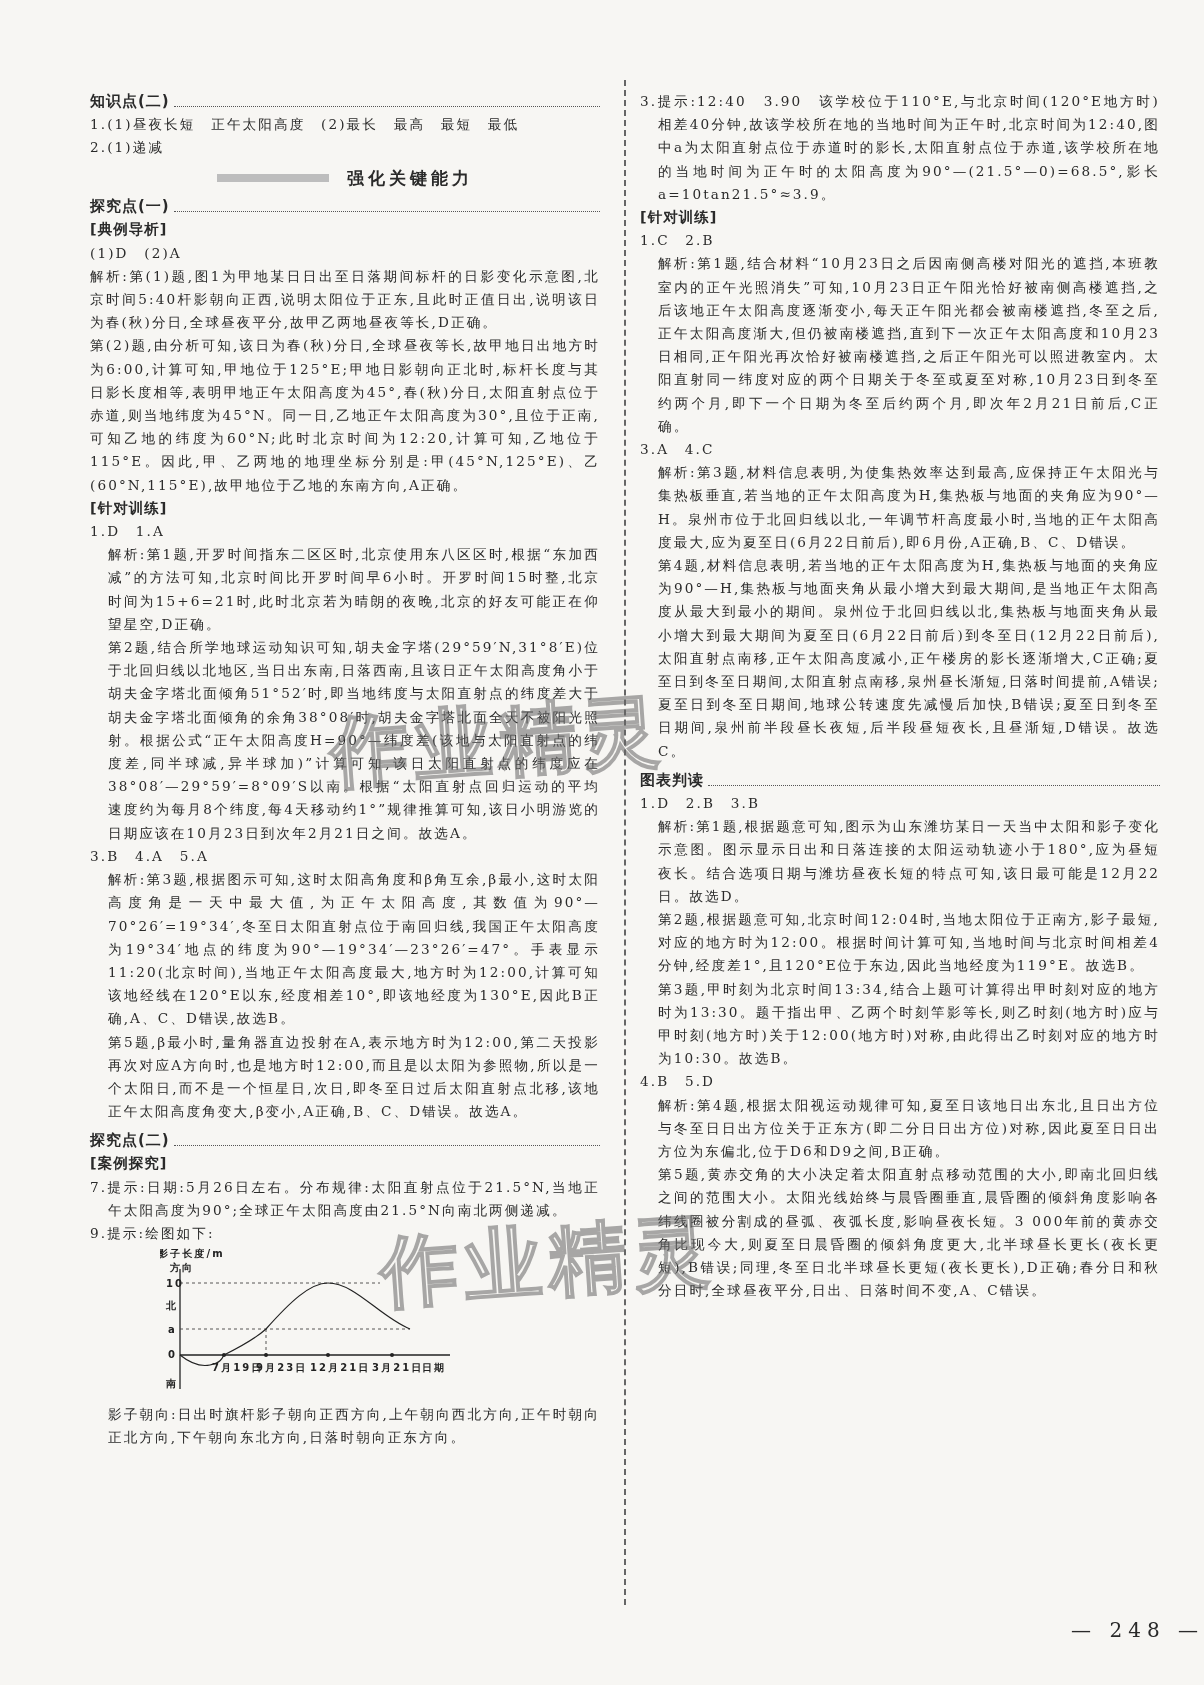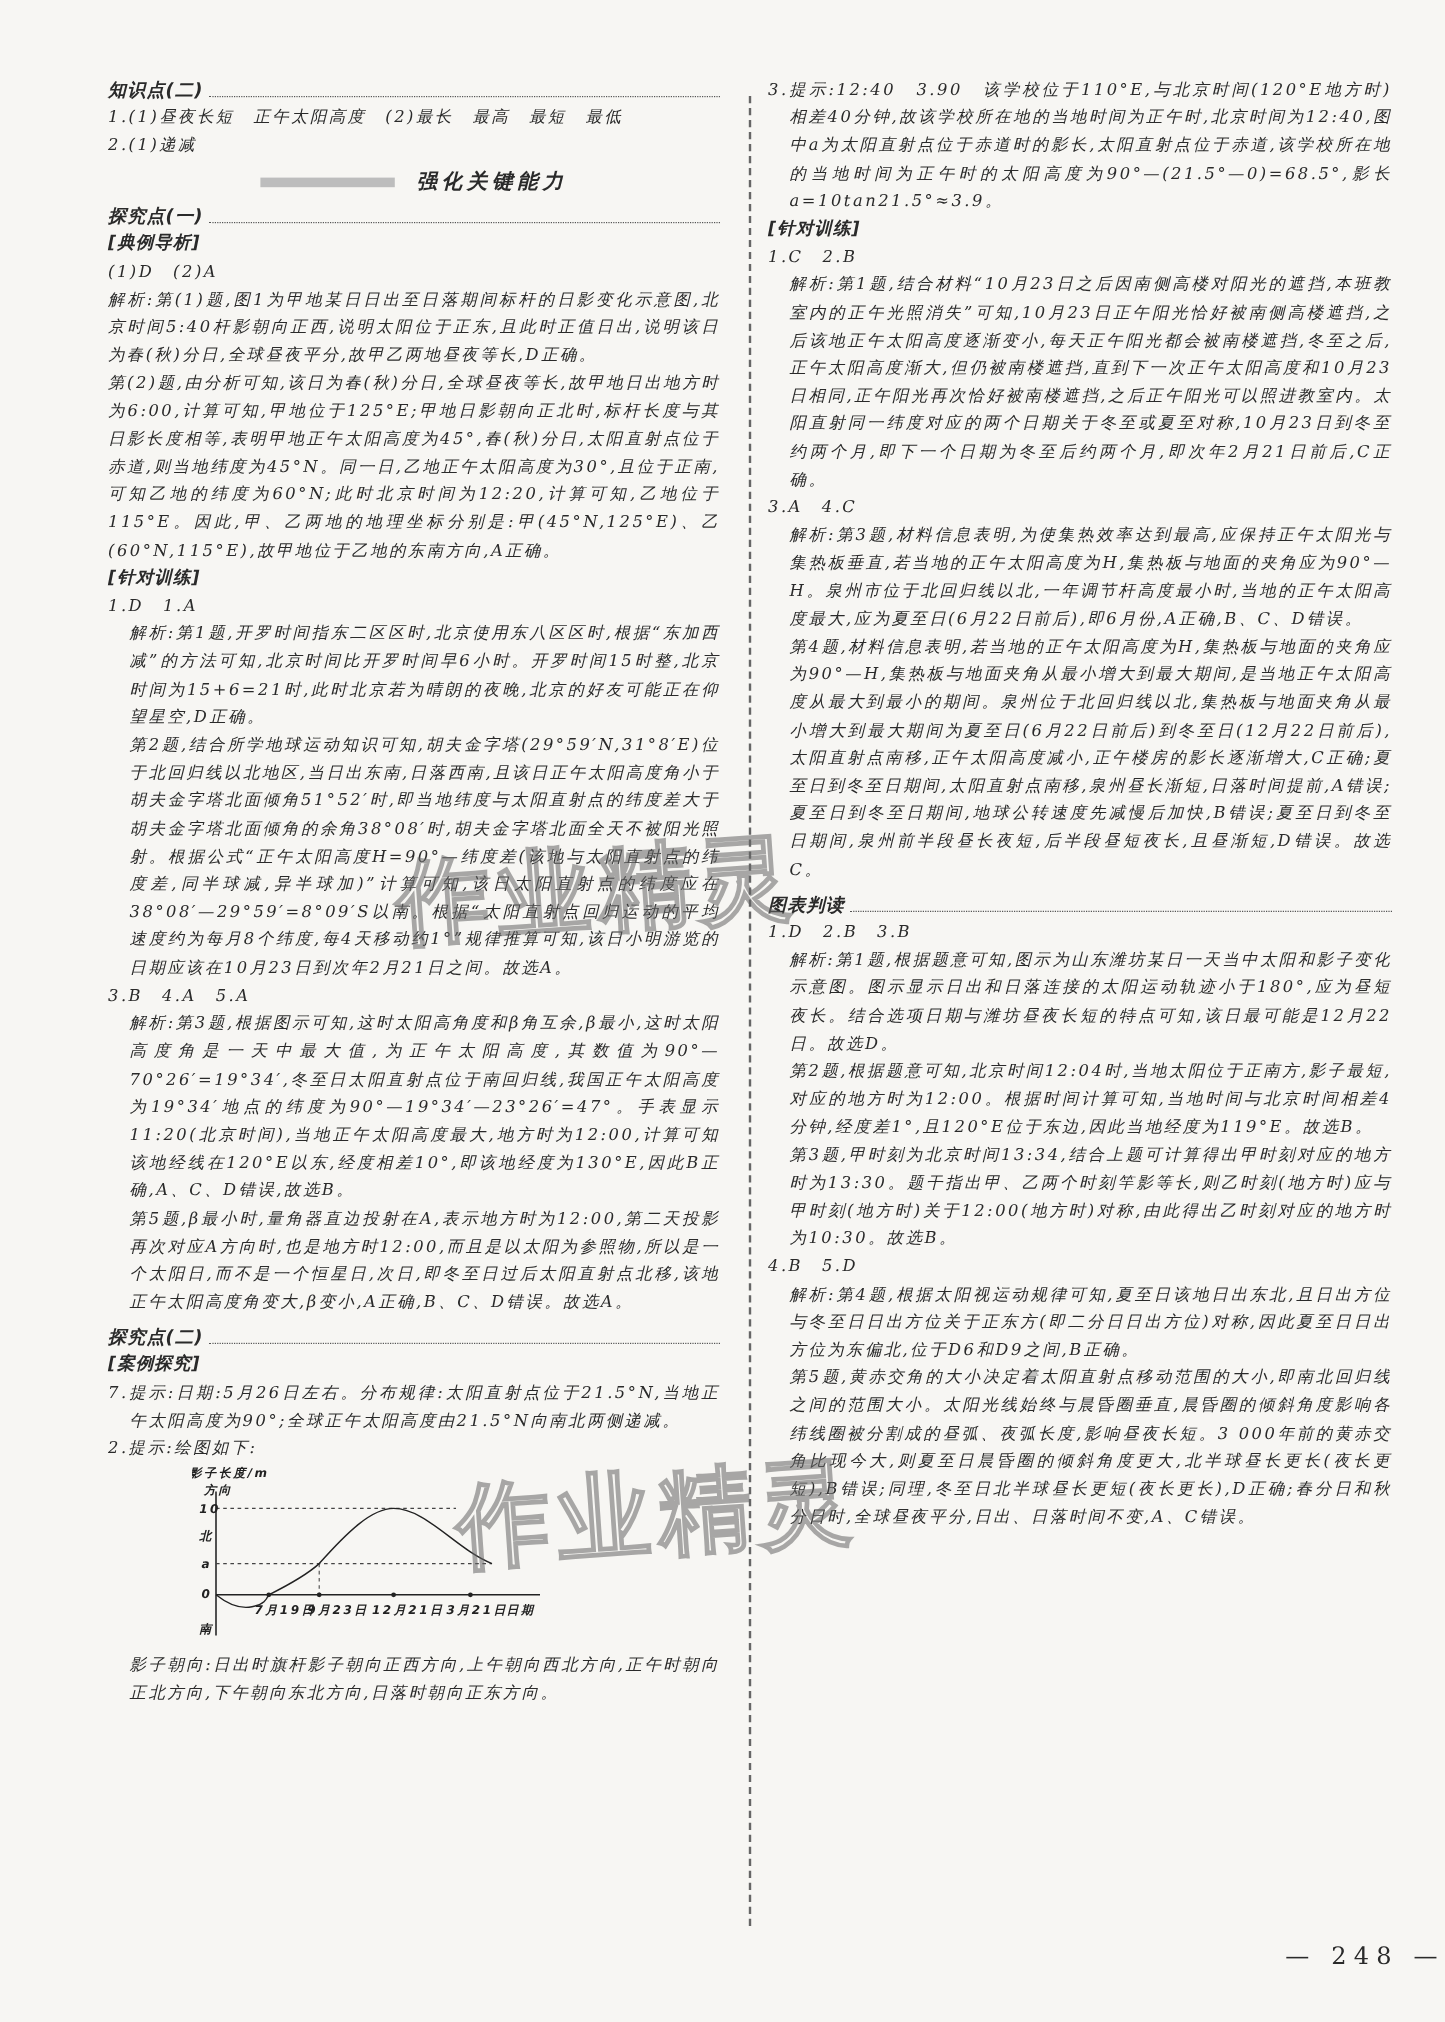--- a/index.html
+++ b/index.html
@@ -1,19 +1,19 @@
 <!DOCTYPE html>
 <html><head>
 <meta charset="utf-8">
 <style>
   html,body{margin:0;padding:0;background:#f7f6f3;}
   body{width:1204px;height:1685px;position:relative;overflow:hidden;
        font-family:"DejaVu Serif","Liberation Serif",serif;color:#2a2a2a;}
   .page{position:absolute;left:0;top:0;width:1204px;height:1685px;}
-  .col{position:absolute;top:64px;font-size:13.6px;line-height:23.2px;letter-spacing:2.1px;font-style:italic;}
+  .col{position:absolute;top:90px;font-size:13.6px;line-height:23.2px;letter-spacing:2.1px;}
   .col-left{left:90px;width:510px;}
   .col-right{left:640px;width:520px;}
   .divider{position:absolute;left:624px;top:80px;height:1525px;border-left:2px dashed #666;}
   .sec-head{display:flex;align-items:flex-end;font-family:"DejaVu Sans","Liberation Sans",sans-serif;
             font-weight:bold;font-size:15px;letter-spacing:1px;height:23px;}
   .sec-head .leader{flex:1;border-bottom:1px dotted #555;margin:0 0 6px 4px;}
   .bracket{font-family:"DejaVu Sans","Liberation Sans",sans-serif;font-weight:bold;font-size:14.5px;letter-spacing:1px;}
   .band{display:flex;align-items:center;height:34px;margin-top:2px;justify-content:center;}
   .band .bar{width:112px;height:8px;background:#bdbdbd;margin-right:18px;}
   .band .title{font-family:"DejaVu Sans","Liberation Sans",sans-serif;font-weight:bold;font-size:17px;letter-spacing:4px;}
@@ -60,21 +60,21 @@
     <div class="answers">3.B　4.A　5.A</div>
     <div class="p ind">解析:第3题,根据图示可知,这时太阳高角度和β角互余,β最小,这时太阳高度角是一天中最大值,为正午太阳高度,其数值为90°—70°26′=19°34′,冬至日太阳直射点位于南回归线,我国正午太阳高度为19°34′地点的纬度为90°—19°34′—23°26′=47°。手表显示11:20(北京时间),当地正午太阳高度最大,地方时为12:00,计算可知该地经线在120°E以东,经度相差10°,即该地经度为130°E,因此B正确,A、C、D错误,故选B。</div>
     <div class="p ind">第5题,β最小时,量角器直边投射在A,表示地方时为12:00,第二天投影再次对应A方向时,也是地方时12:00,而且是以太阳为参照物,所以是一个太阳日,而不是一个恒星日,次日,即冬至日过后太阳直射点北移,该地正午太阳高度角变大,β变小,A正确,B、C、D错误。故选A。</div>
 
     <div class="sec-head" style="margin-top:6px">
       <span>探究点(二)</span>
         <span class="leader"></span>
     </div>
     <div class="bracket">[案例探究]</div>
     <div class="p ind" style="text-indent:-18px">7.提示:日期:5月26日左右。分布规律:太阳直射点位于21.5°N,当地正午太阳高度为90°;全球正午太阳高度由21.5°N向南北两侧递减。</div>
-    <div class="p ind" style="text-indent:-18px">2.提示:绘图如下:</div>
+    <div class="p ind" style="text-indent:-18px">9.提示:绘图如下:</div>
 
     <div class="figure">
       <svg width="320" height="150" viewBox="0 0 320 150">
         <text x="-2" y="10" font-size="10" font-weight="bold" font-family="DejaVu Sans, sans-serif" fill="#222">影子长度/m</text>
         <text x="10" y="24" font-size="10" font-weight="bold" font-family="DejaVu Sans, sans-serif" fill="#222">方向</text>
         <line x1="20" y1="22" x2="20" y2="142" stroke="#222" stroke-width="1.3"></line>
         <line x1="20" y1="108" x2="290" y2="108" stroke="#222" stroke-width="1.3"></line>
         <line x1="20" y1="36" x2="220" y2="36" stroke="#444" stroke-width="0.9" stroke-dasharray="3,3"></line>
         <line x1="20" y1="82" x2="250" y2="82" stroke="#444" stroke-width="0.9" stroke-dasharray="3,3"></line>
         <line x1="106" y1="82" x2="106" y2="108" stroke="#444" stroke-width="0.9" stroke-dasharray="3,3"></line>

